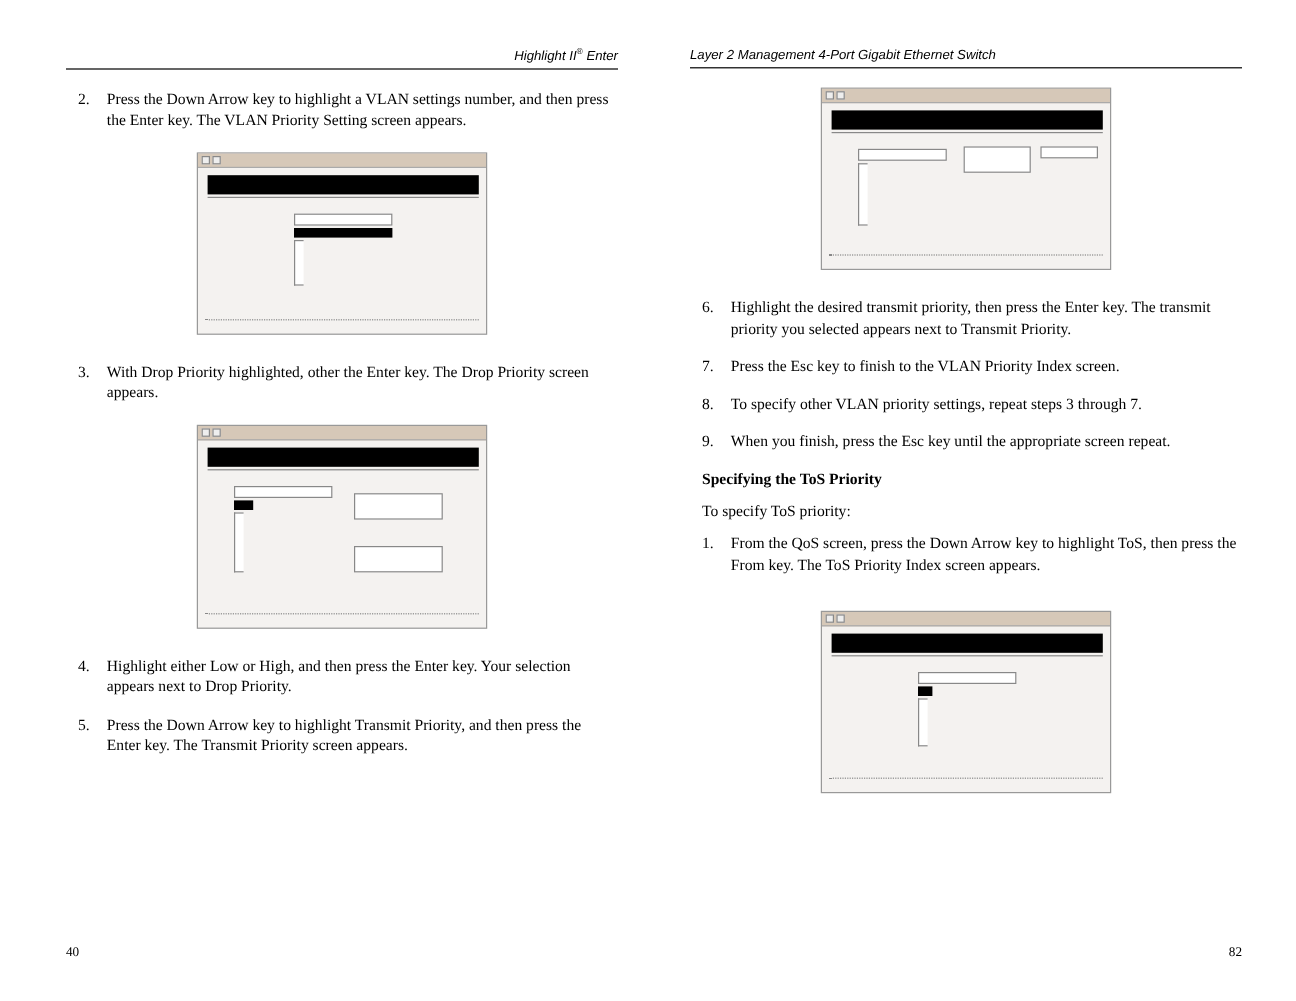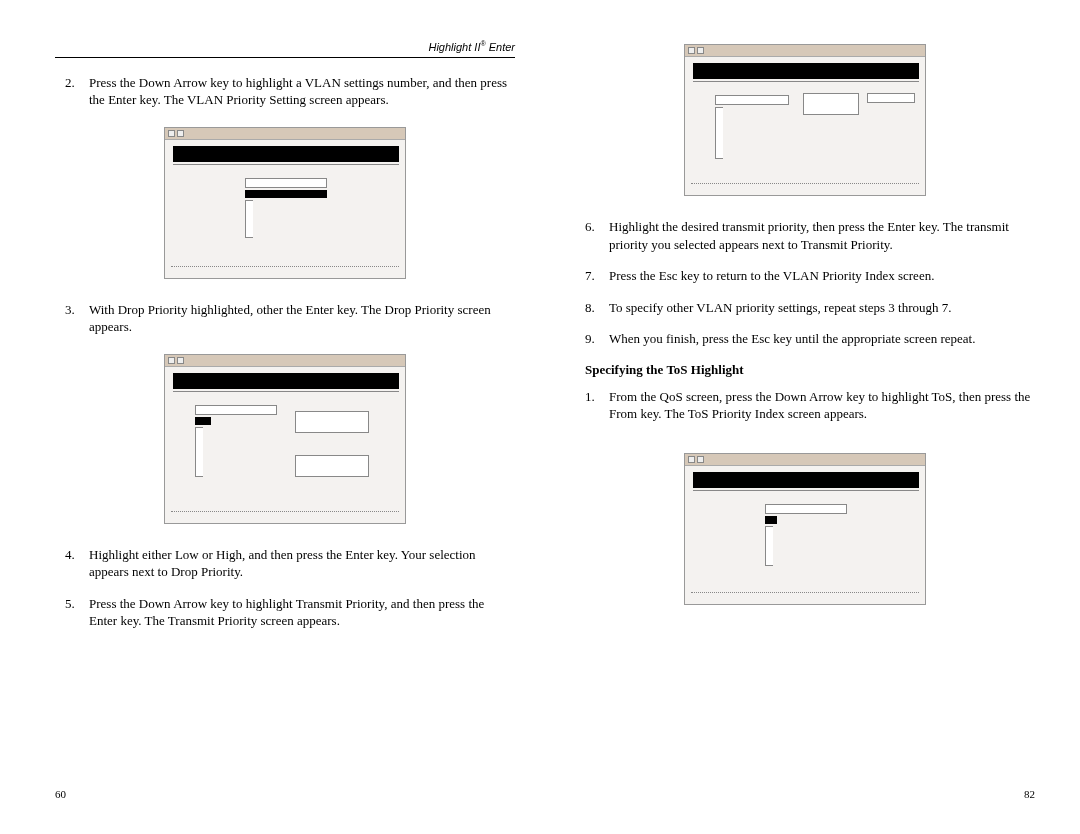--- a/index.html
+++ b/index.html
@@ -152,24 +152,25 @@
   <div class="list-item">
     <span class="num">4.</span>
     <span class="txt">Highlight either Low or High, and then press the Enter key. Your selection appears next to Drop Priority.</span>
   </div>
 
   <div class="list-item">
     <span class="num">5.</span>
     <span class="txt">Press the Down Arrow key to highlight Transmit Priority, and then press the Enter key. The Transmit Priority screen appears.</span>
   </div>
 
-  <div class="page-num left">60</div>
+  <div class="page-num left">40</div>
 </div>
 
 <div class="page page-right">
+  <div class="running-header right">Layer 2 Management 4-Port Gigabit Ethernet Switch</div>
 
   <div class="figure fig-sm" style="margin-top:4px;">
     <div class="fig-title">
       <div class="dot"></div>
       <div class="dot"></div>
     </div>
     <div class="fig-black" style="left:8px; top:18px; width:226px; height:16px;"></div>
     <div class="fig-line" style="left:8px; top:36px; width:226px;"></div>
     <div class="fig-box" style="left:30px; top:50px; width:74px; height:10px;"></div>
     <div class="fig-box" style="left:30px; top:62px; width:8px; height:52px; border-right:none;"></div>
@@ -177,32 +178,33 @@
     <div class="fig-box" style="left:182px; top:48px; width:48px; height:10px;"></div>
     <div class="fig-footer"></div>
   </div>
 
   <div class="list-item">
     <span class="num">6.</span>
     <span class="txt">Highlight the desired transmit priority, then press the Enter key. The transmit priority you selected appears next to Transmit Priority.</span>
   </div>
   <div class="list-item">
     <span class="num">7.</span>
-    <span class="txt">Press the Esc key to return to the VLAN Priority Index screen.</span>
+    <span class="txt">Press the Esc key to finish to the VLAN Priority Index screen.</span>
   </div>
   <div class="list-item">
     <span class="num">8.</span>
     <span class="txt">To specify other VLAN priority settings, repeat steps 3 through 7.</span>
   </div>
   <div class="list-item">
     <span class="num">9.</span>
     <span class="txt">When you finish, press the Esc key until the appropriate screen repeat.</span>
   </div>
 
-  <div class="section-heading">Specifying the ToS Highlight</div>
+  <div class="section-heading">Specifying the ToS Priority</div>
+  <div class="body-text">To specify ToS priority:</div>
 
   <div class="list-item">
     <span class="num">1.</span>
     <span class="txt">From the QoS screen, press the Down Arrow key to highlight ToS, then press the From key. The ToS Priority Index screen appears.</span>
   </div>
 
   <div class="figure fig-sm" style="margin-top:30px;">
     <div class="fig-title">
       <div class="dot"></div>
       <div class="dot"></div>

